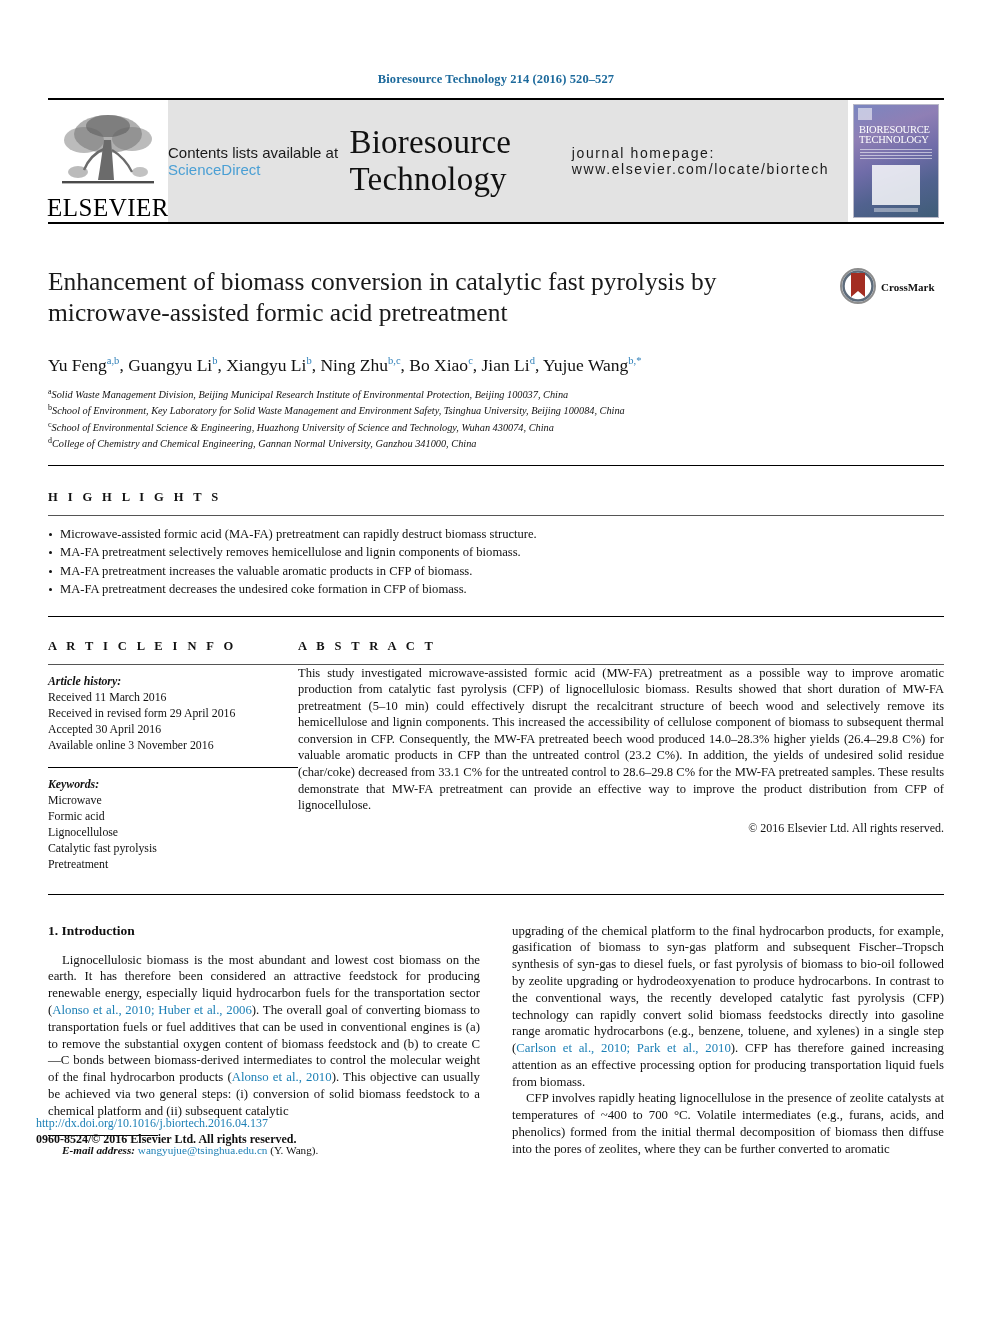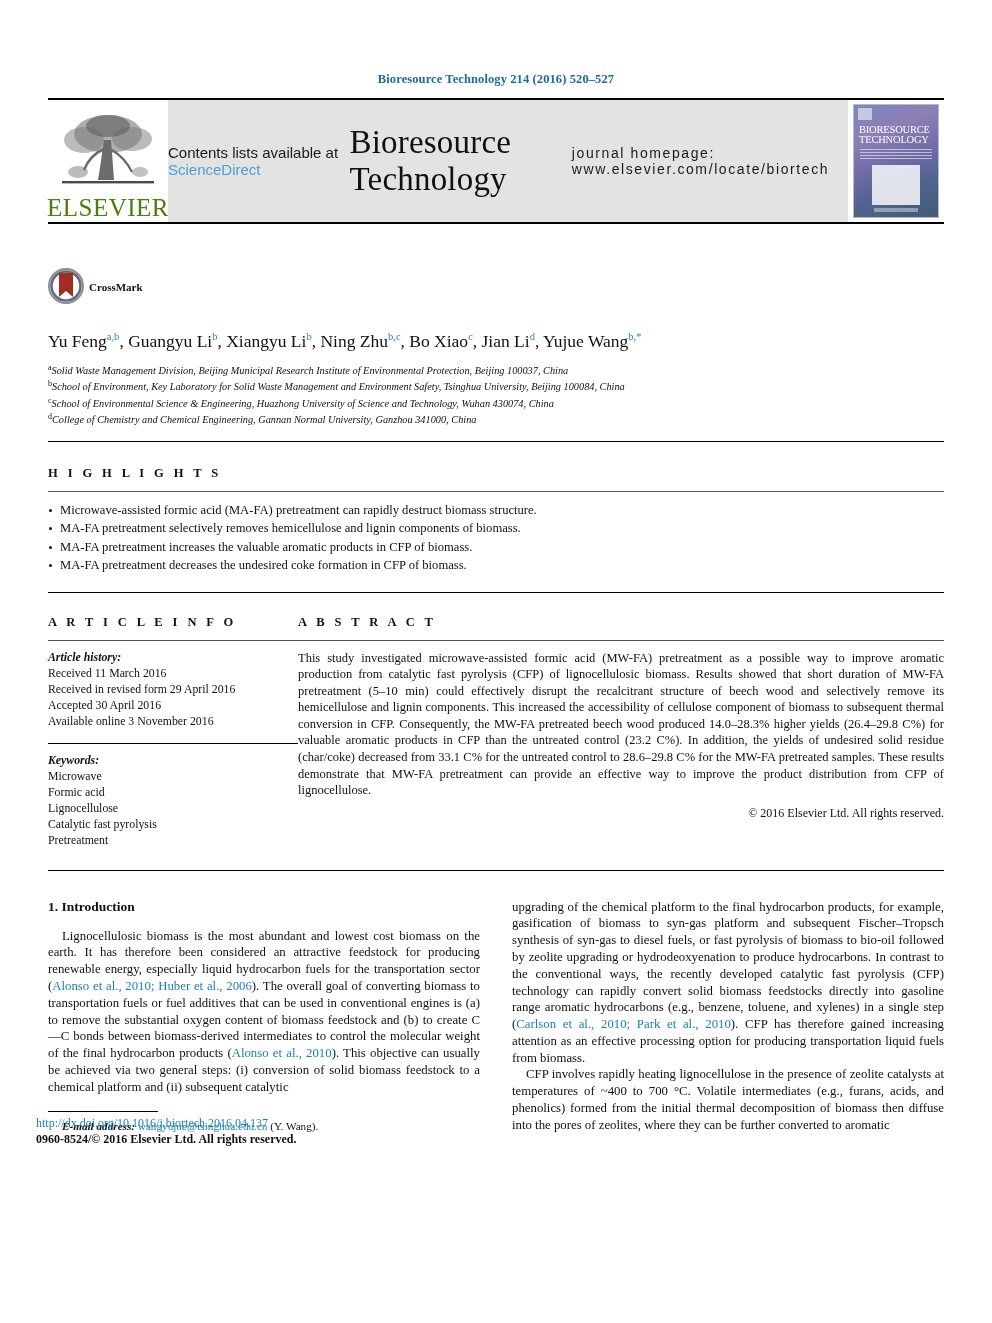--- a/index.html
+++ b/index.html
@@ -50,21 +50,21 @@
     display: flex;
     flex-direction: column;
     align-items: center;
     justify-content: flex-end;
     padding-bottom: 2px;
     background: #fff;
   }
   .tree-svg { display:block; }
   .elsevier-word {
     font-family: "Liberation Serif", serif;
-    color: #4d7c0f;
+    color: #000000;
     font-size: 25px;
     letter-spacing: 0.5px;
     line-height: 1;
     margin-top: 1px;
   }
   .masthead-center {
     flex: 1 1 auto;
     background: #e3e3e3;
     display: flex;
     flex-direction: row;
@@ -250,21 +250,20 @@
     color: #111;
   }
   .kw-rule { border-top: 1.4px solid #000; margin-top: 14px; }
 
   .abs-text {
     font-family: "Liberation Serif", serif;
     font-size: 12.5px;
     line-height: 16.6px;
     color: #111;
     text-align: justify;
-    margin-top: 9px;
   }
   .abs-copy {
     font-family: "Liberation Serif", serif;
     font-size: 12px;
     line-height: 16px;
     color: #111;
     text-align: right;
     margin-top: 6px;
   }
 
@@ -387,20 +386,23 @@
         <div class="cov-sub"></div>
         <div class="cov-fig"></div>
         <div class="cov-foot"></div>
       </div>
     </div>
   </div>
 
   <div class="masthead-rule-bottom"></div>
 
   <div class="title-block">
+    <div class="title-col">
+      <h1 class="paper-title">Enhancement of biomass conversion in catalytic fast pyrolysis by microwave-assisted formic acid pretreatment</h1>
+    </div>
     <div class="crossmark">
       <svg width="36" height="36" viewBox="0 0 36 36">
         <circle cx="18" cy="18" r="17" fill="#ffffff" stroke="#8d8d8d" stroke-width="2"></circle>
         <circle cx="18" cy="18" r="14.5" fill="#ffffff" stroke="#5d6b7a" stroke-width="2.5"></circle>
         <path d="M11 5 L25 5 L25 29 L18 23 L11 29 Z" fill="#a32d22"></path>
       </svg>
       <span class="cm-label">CrossMark</span>
     </div>
   </div>
 

